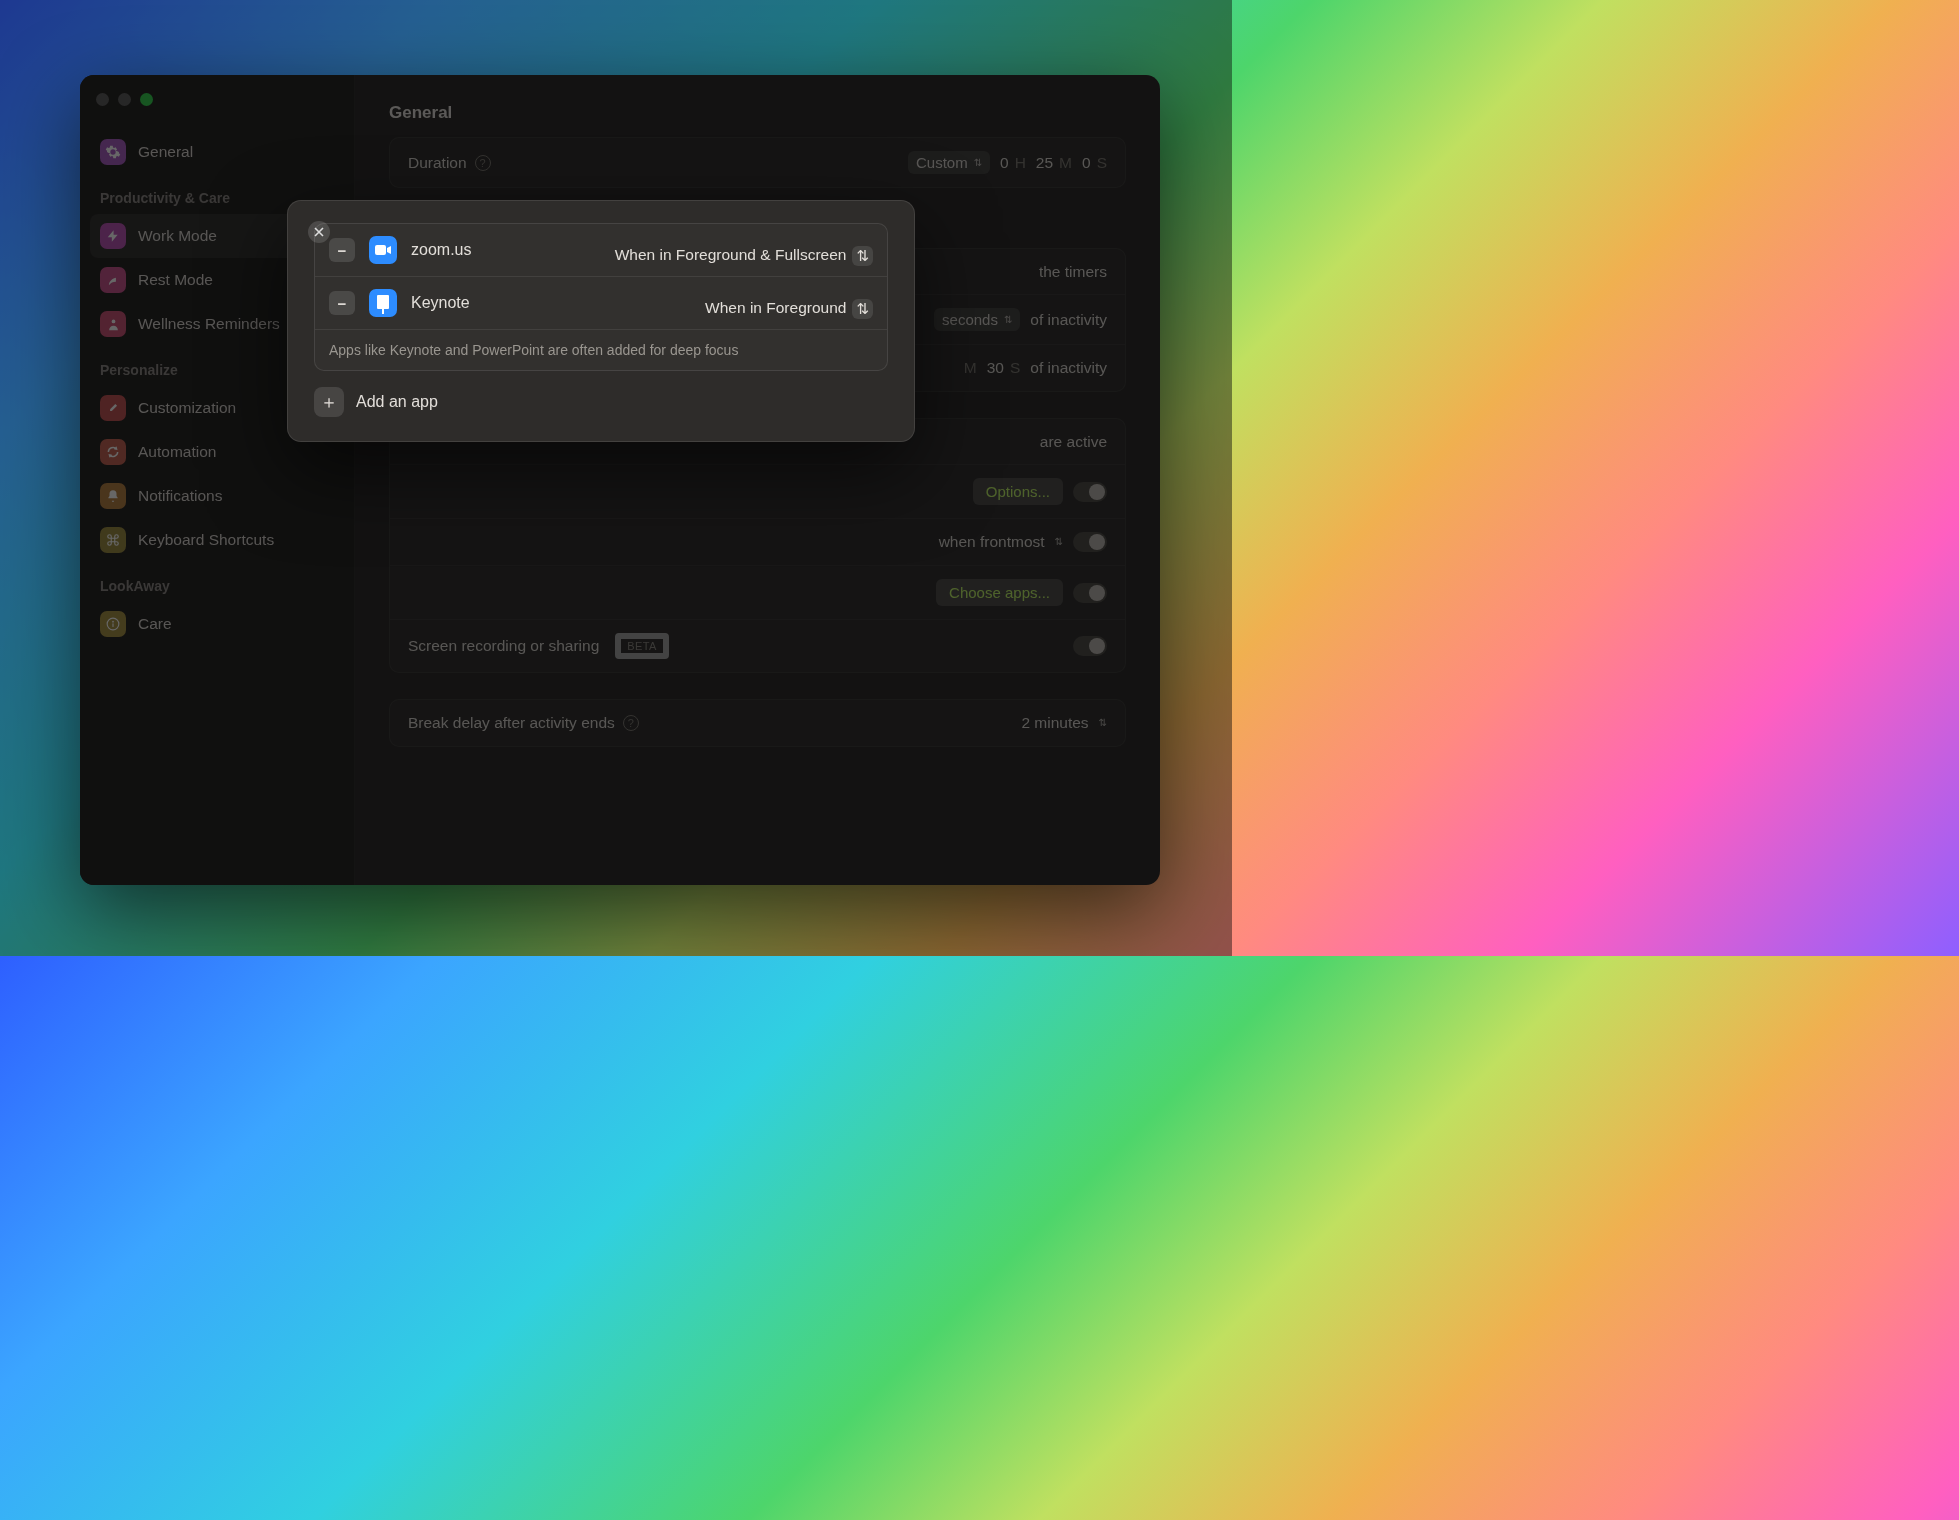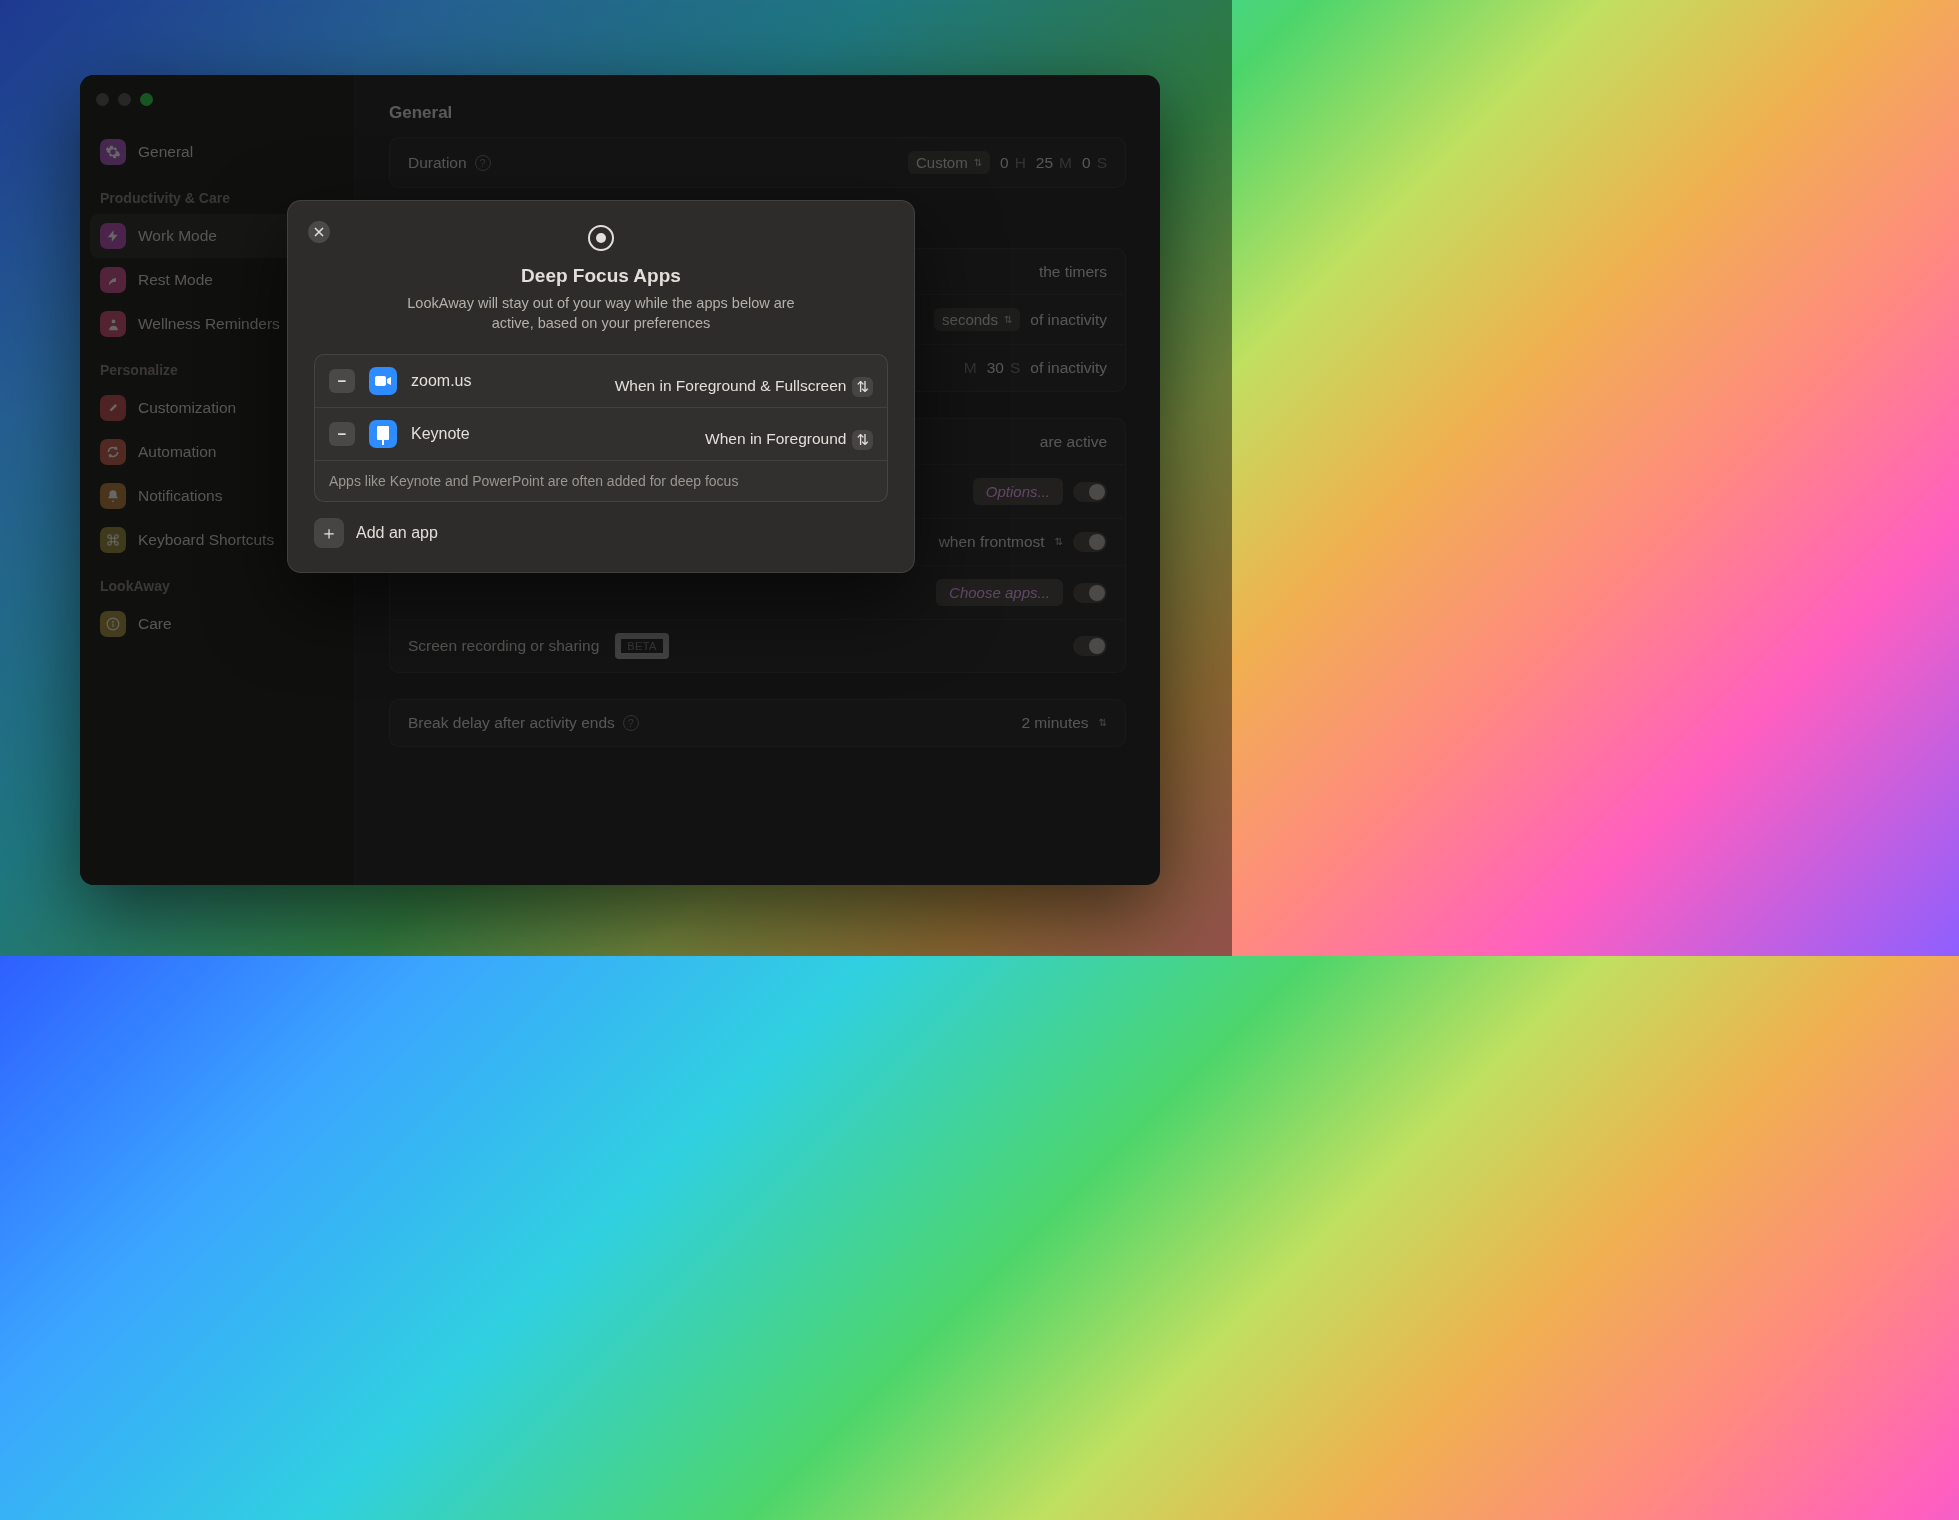--- a/index.html
+++ b/index.html
@@ -36,21 +36,21 @@
 .row-l { display:flex; align-items:center; gap:8px; }
 .row-r { display:flex; align-items:center; gap:10px; }
 .help { display:inline-flex; align-items:center; justify-content:center; width:16px; height:16px; border:1.2px solid #7a7670; border-radius:50%; font-size:11px; color:#7a7670; }
 .select-pill { background:rgba(255,255,255,.1); border-radius:6px; padding:3px 8px; font-size:15px; display:flex; align-items:center; gap:6px; cursor:pointer; }
 .chev { font-size:10px; line-height:8px; opacity:.8; }
 .time-field { display:flex; align-items:center; gap:6px; color:#d8d4cf; }
 .time-field .u{color:#7a7670;}
 .toggle { width:34px; height:20px; background:#4a4743; border-radius:20px; position:relative; cursor:pointer; }
 .toggle::after{content:"";position:absolute;width:16px;height:16px;border-radius:50%;background:#bab6b0;top:2px;left:2px;}
 .toggle.on::after{left:16px;}
-.btn-pill { background:rgba(255,255,255,.14); color:#f0abfc; border-radius:6px; padding:5px 13px; font-size:15px; cursor:pointer;font-style:italic; }
+.btn-pill { background:rgba(255,255,255,.14); color:#bef264; border-radius:6px; padding:5px 13px; font-size:15px; cursor:pointer; }
 .beta { font-size:11px; border:6px solid #a3a3a3; border-radius:4px; padding:1px 6px; margin-left:8px; color:#8a8680; letter-spacing:.4px; }
 
 
 .modal-backdrop { position:absolute; inset:0; background:rgba(10,10,10,.45); display:flex; align-items:flex-start; justify-content:center; padding-top:200px; }
 .dimmed .content, .dimmed .sidebar { filter:brightness(.7); }
 .modal {
   width:628px; background:#2e2c2a; border:1px solid rgba(255,255,255,.1); border-radius:14px;
   box-shadow:0 30px 80px rgba(0,0,0,.6); position:relative; padding:22px 26px 24px; color:#e2ded9;
   margin-left:-30px;
 }
@@ -290,28 +290,20 @@
   </div>
 </div>
 
 <div class="modal-backdrop">
   <div class="modal">
     <div class="modal-close">
       <svg width="10" height="10" viewBox="0 0 10 10">
           <path d="M1 1l8 8M9 1l-8 8" stroke="#ddd" stroke-width="1.6"></path>
         </svg>
     </div>
-    <div class="modal-head">
-      <svg width="30" height="30" viewBox="0 0 30 30">
-        <circle cx="15" cy="15" r="12" fill="none" stroke="#e2ded9" stroke-width="2"></circle>
-        <circle cx="15" cy="15" r="5" fill="#e2ded9"></circle>
-      </svg>
-      <div class="modal-title">Deep Focus Apps</div>
-      <div class="modal-sub">LookAway will stay out of your way while the apps below are active, based on your preferences</div>
-    </div>
 
     <div class="app-list">
       <div class="app-row">
         <div class="minus">−</div>
         <div class="app-icon ai-zoom">
           <svg width="16" height="10" viewBox="0 0 16 10">
               <rect x="0" y="0" width="11" height="10" rx="2" fill="#fff"></rect>
               <path d="M12 3l4-2v8l-4-2z" fill="#fff"></path>
             </svg>
         </div>

